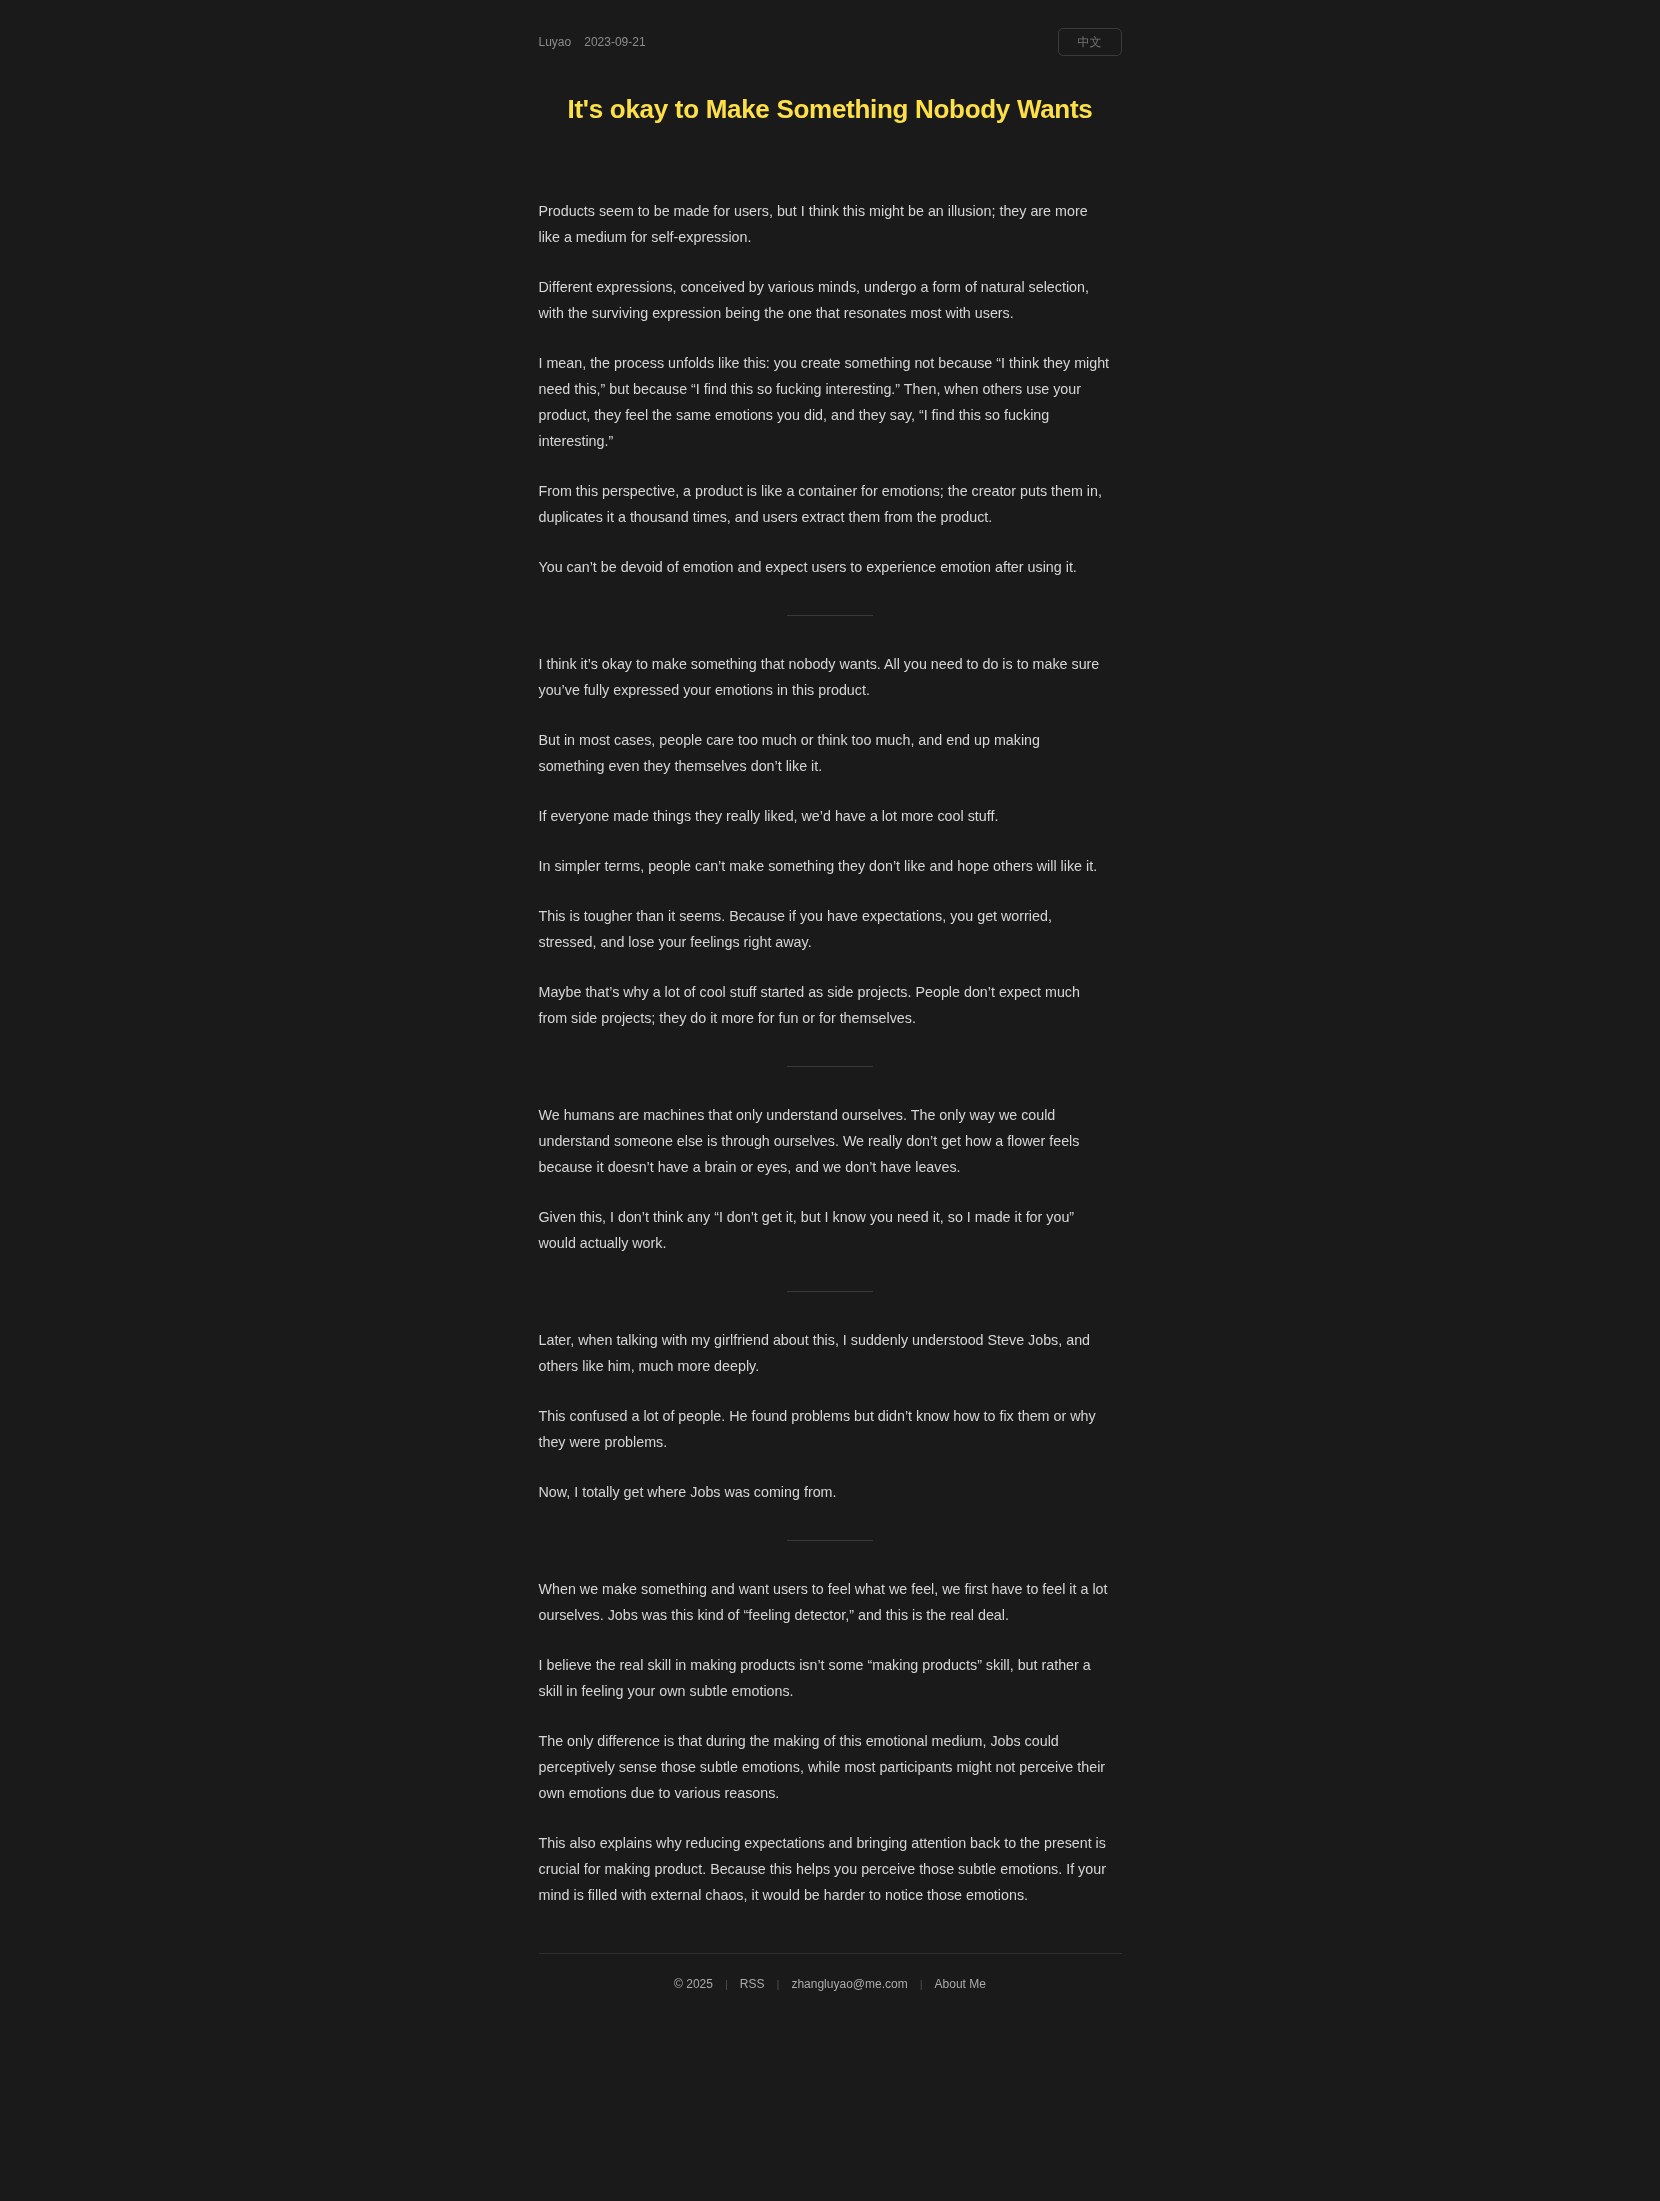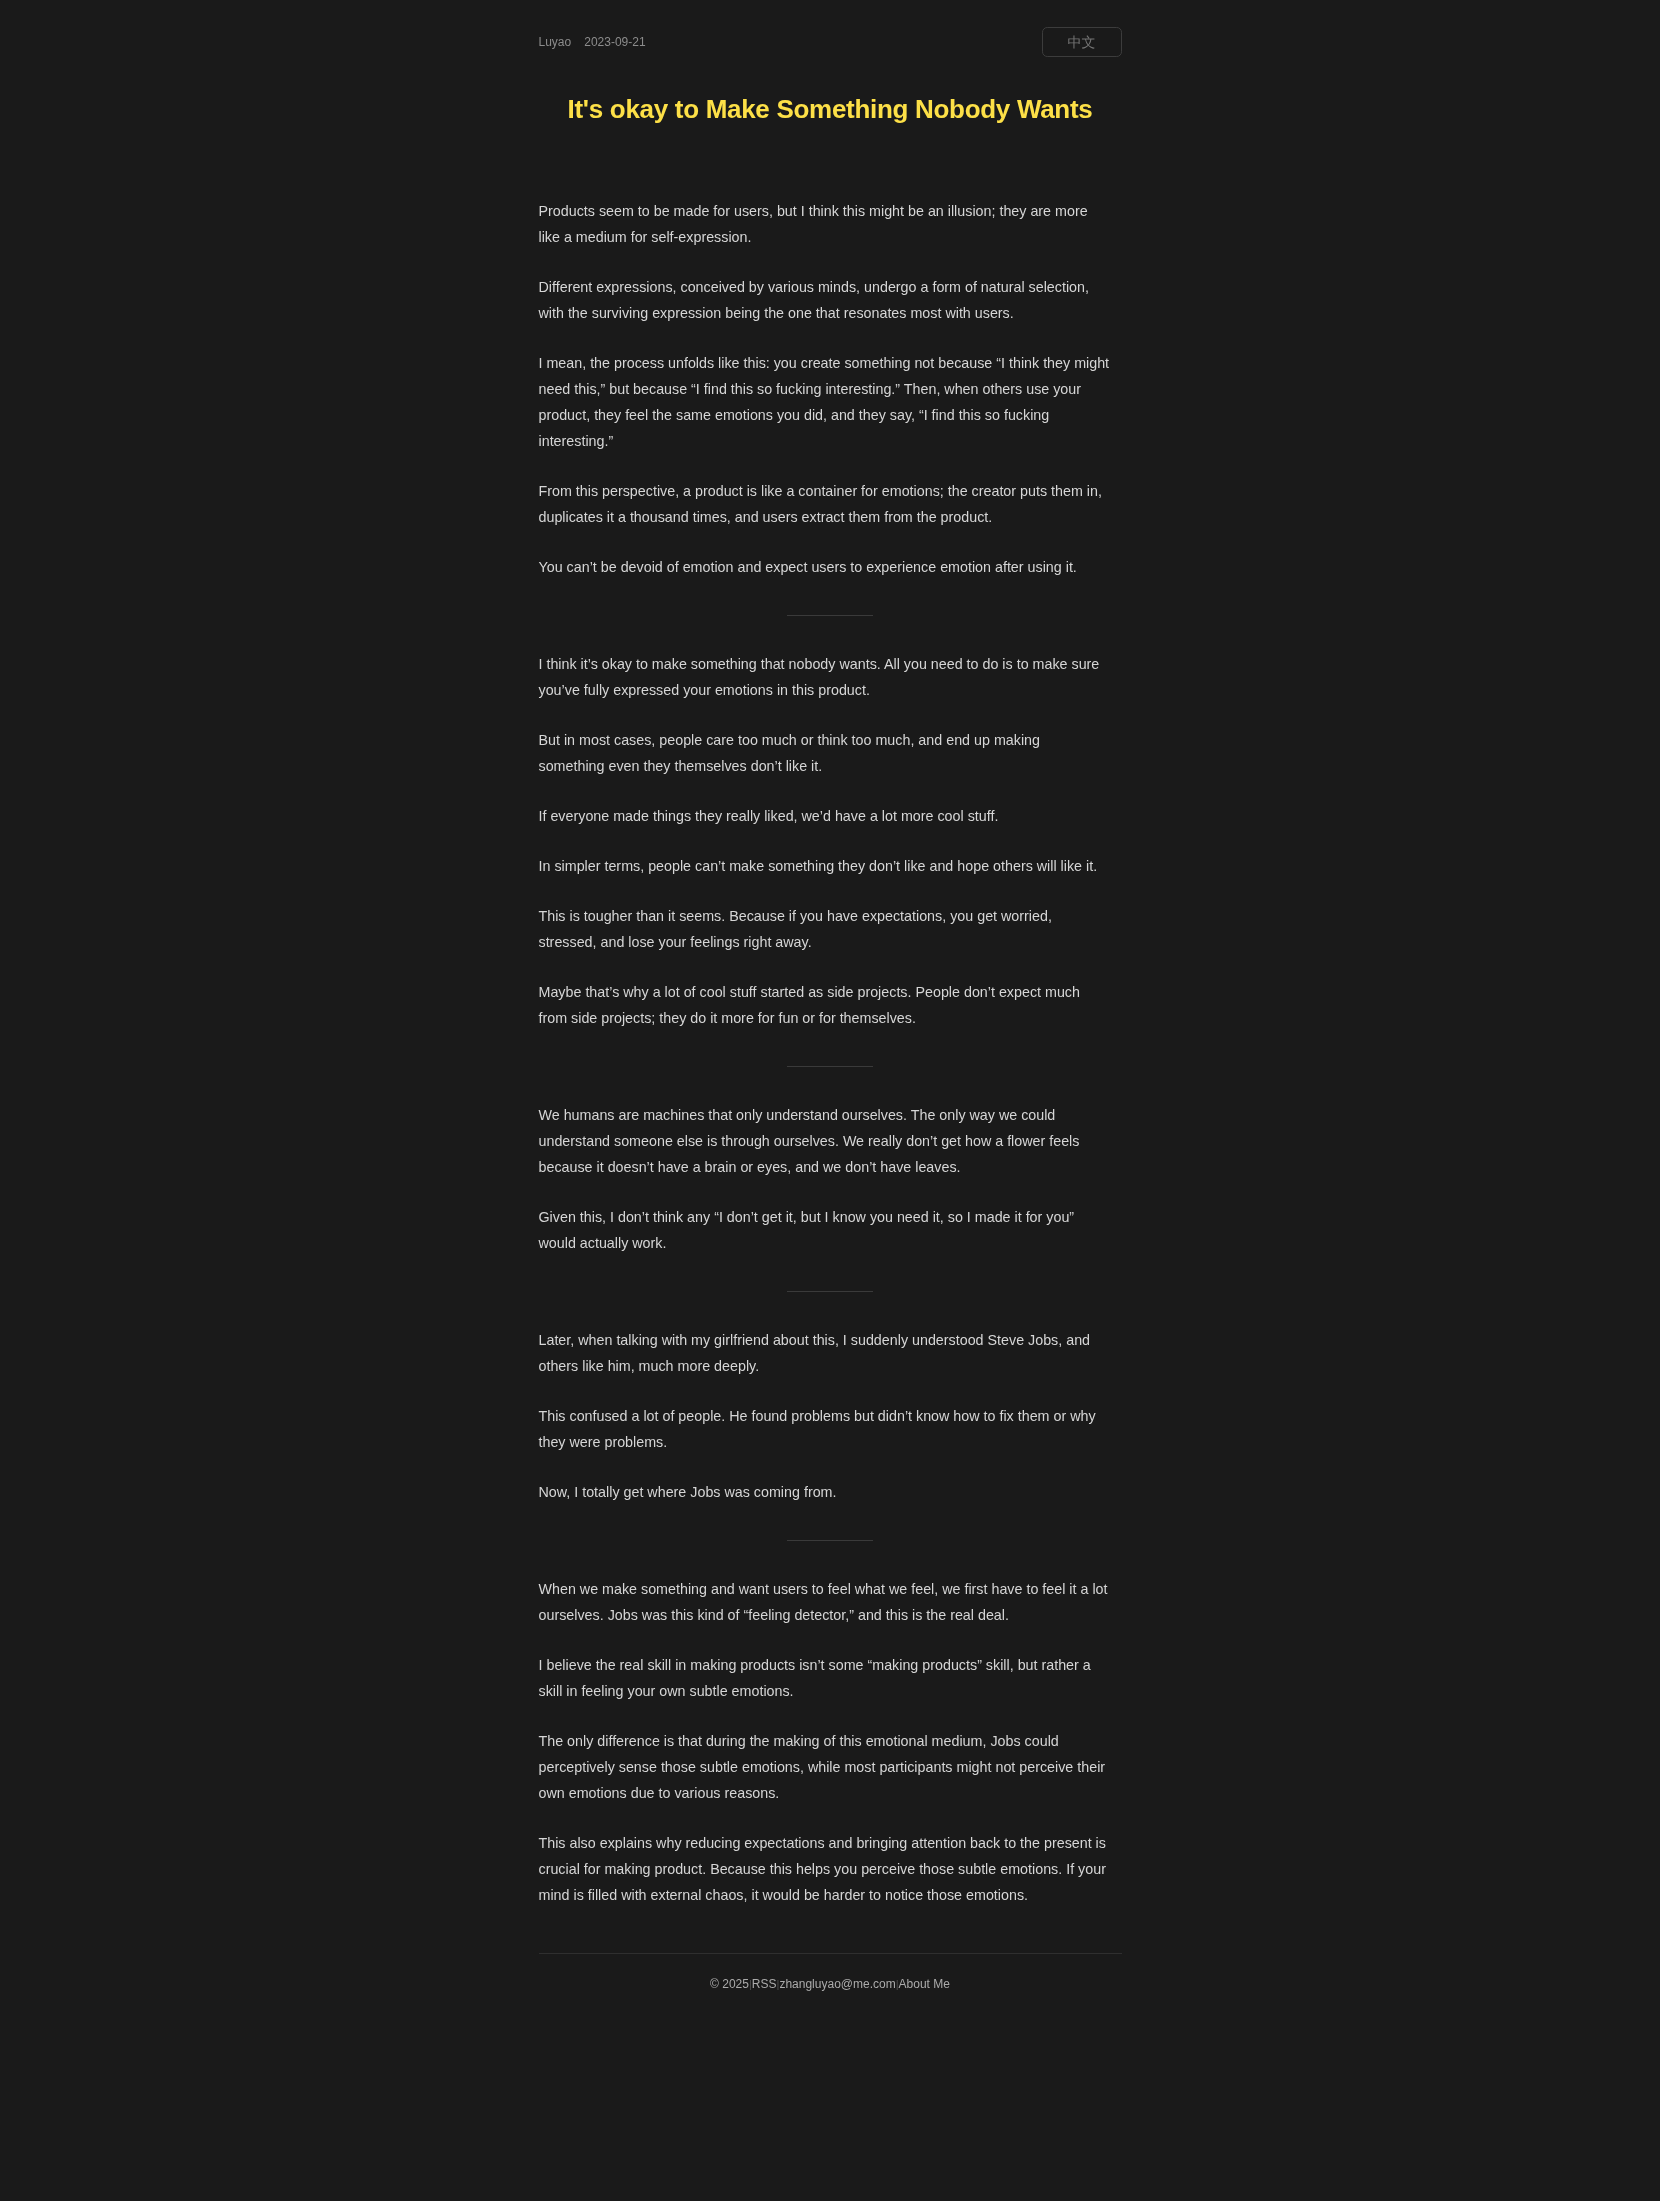--- a/index.html
+++ b/index.html
@@ -29,23 +29,23 @@
     align-items: flex-start;
     gap: 13px;
     font-size: 12px;
     color: #8c8c8c;
   }
   .lang-btn {
     border: 0.9px solid #3c3c3c;
     border-radius: 5.2px;
     background: transparent;
     color: #747474;
-    font-size: 14px;
+    font-size: 12px;
     line-height: 1;
-    padding: 7px 25px;
+    padding: 7px 19px;
     cursor: pointer;
     font-family: "Liberation Sans", sans-serif;
   }
   
   h1.post-title {
     margin: 38px 0 5px 0;
     font-size: 26px;
     line-height: 31px;
     font-weight: 700;
     letter-spacing: -0.3px;
@@ -72,20 +72,21 @@
   
   footer.site-footer {
     margin-top: 45px;
     border-top: 0.9px solid #2f2f2f;
     padding: 22.5px 0 61px 0;
   }
   .footer-row {
     display: flex;
     justify-content: center;
     align-items: center;
+    gap: 12px;
     font-size: 12px;
     color: #ababab;
   }
   .footer-row a {
     color: #ababab;
     text-decoration: none;
     cursor: pointer;
   }
   .footer-sep {
     color: #4e4e4e;

